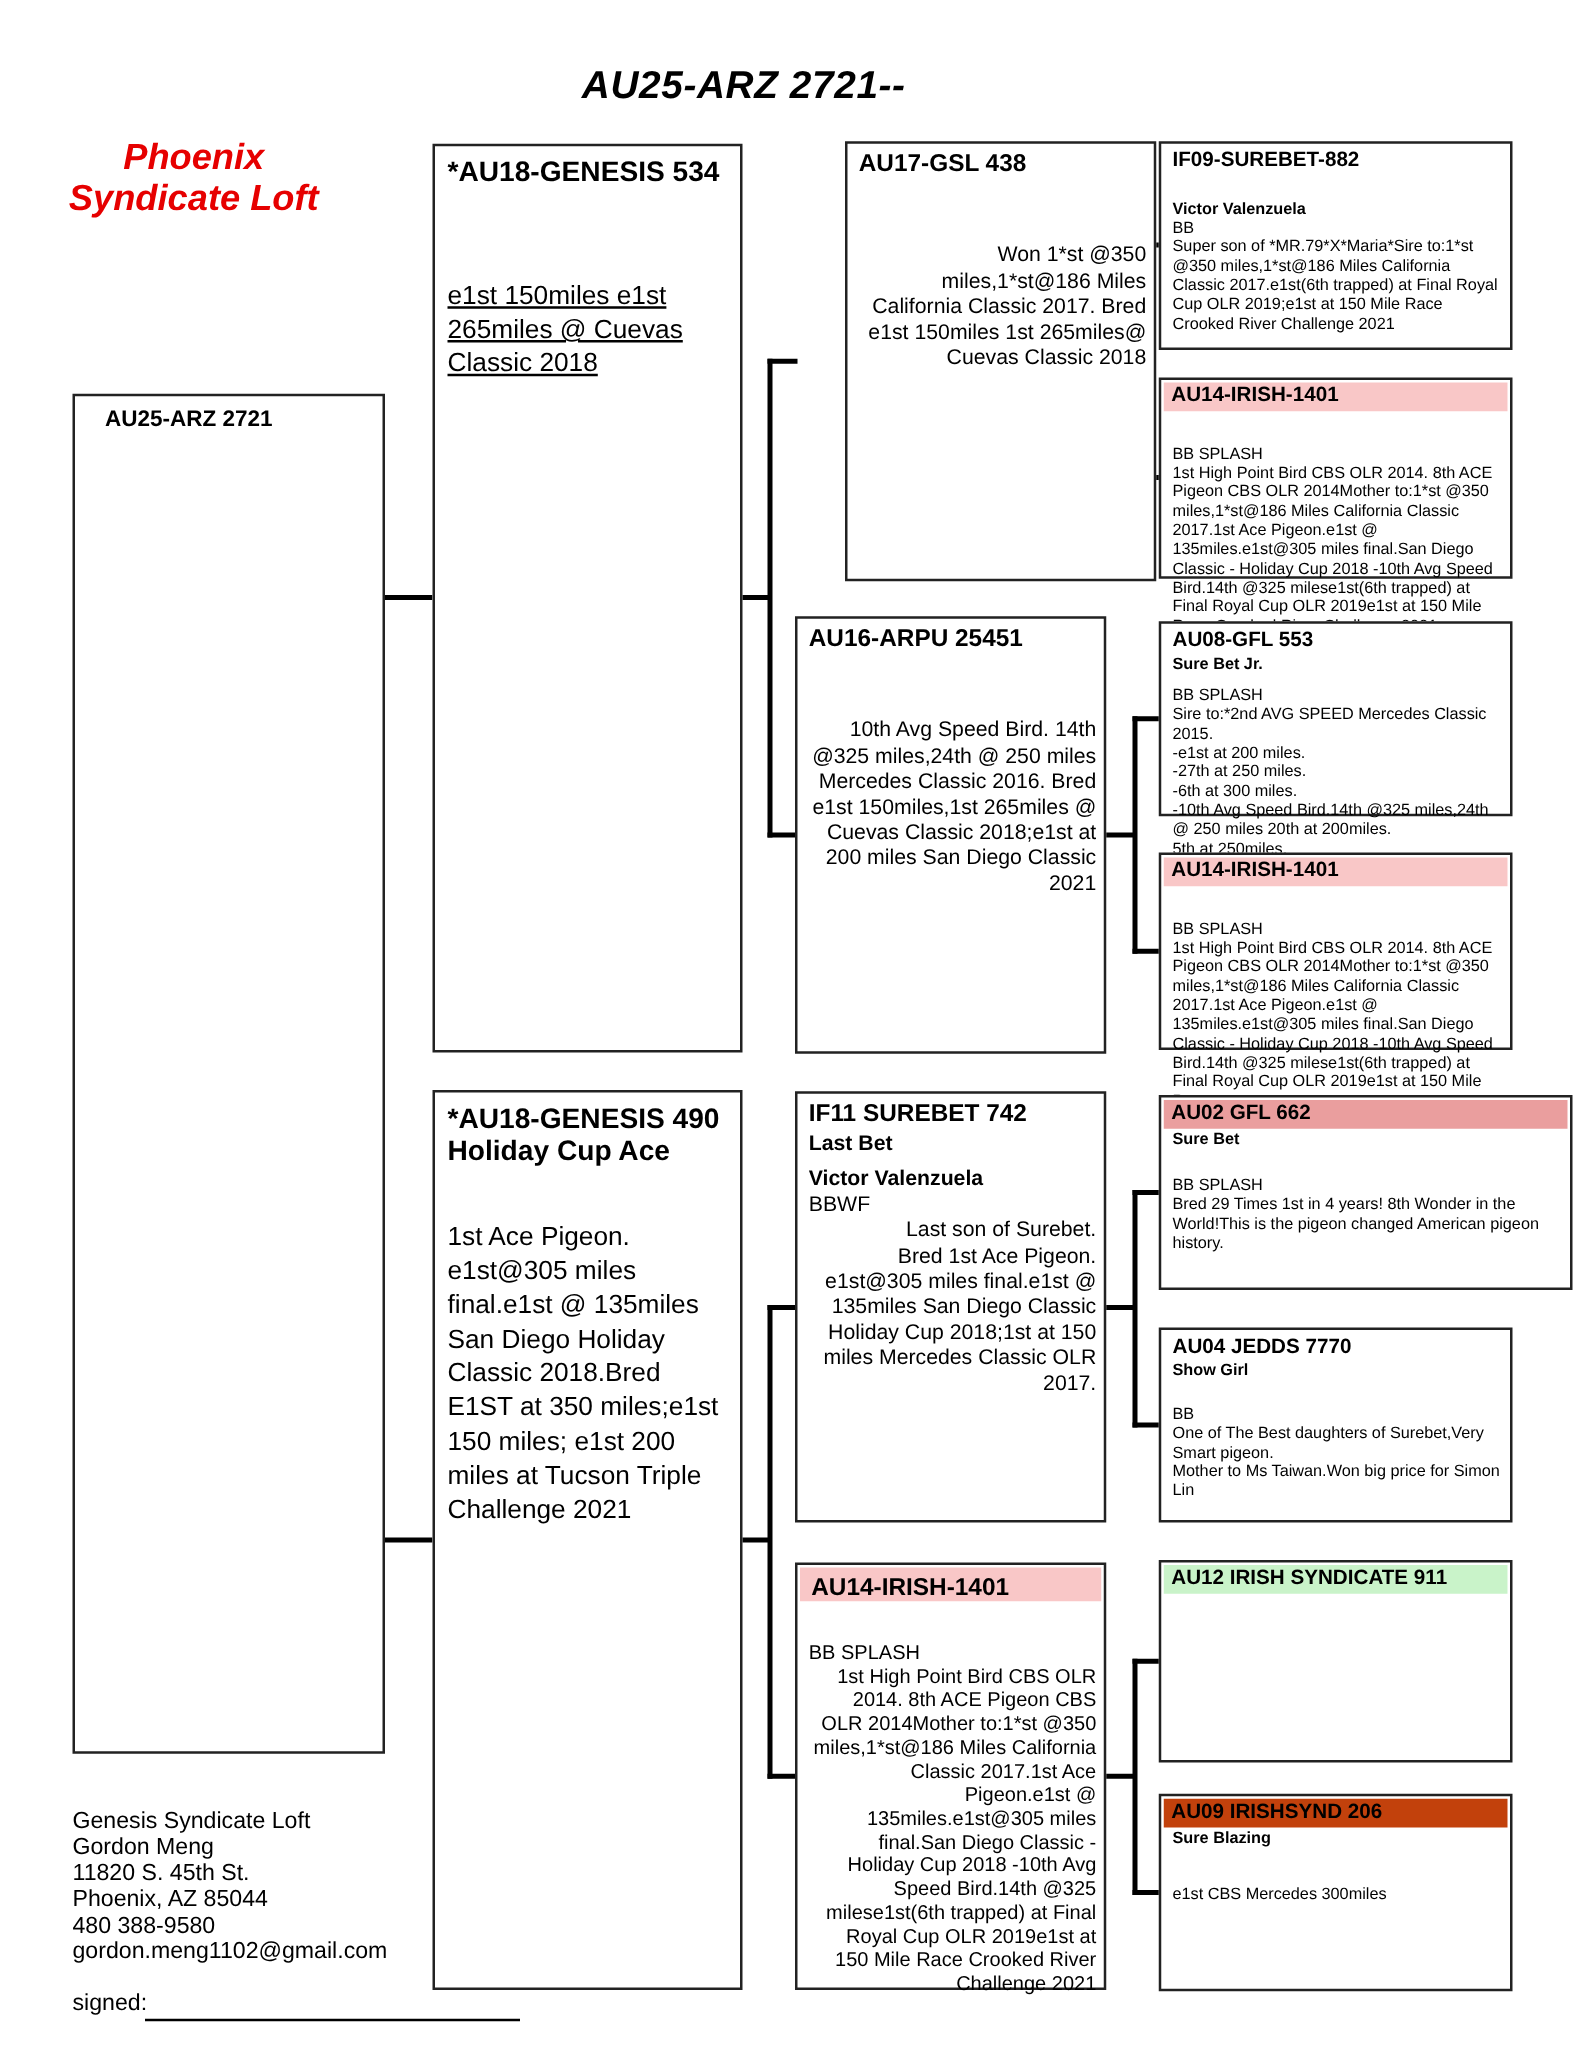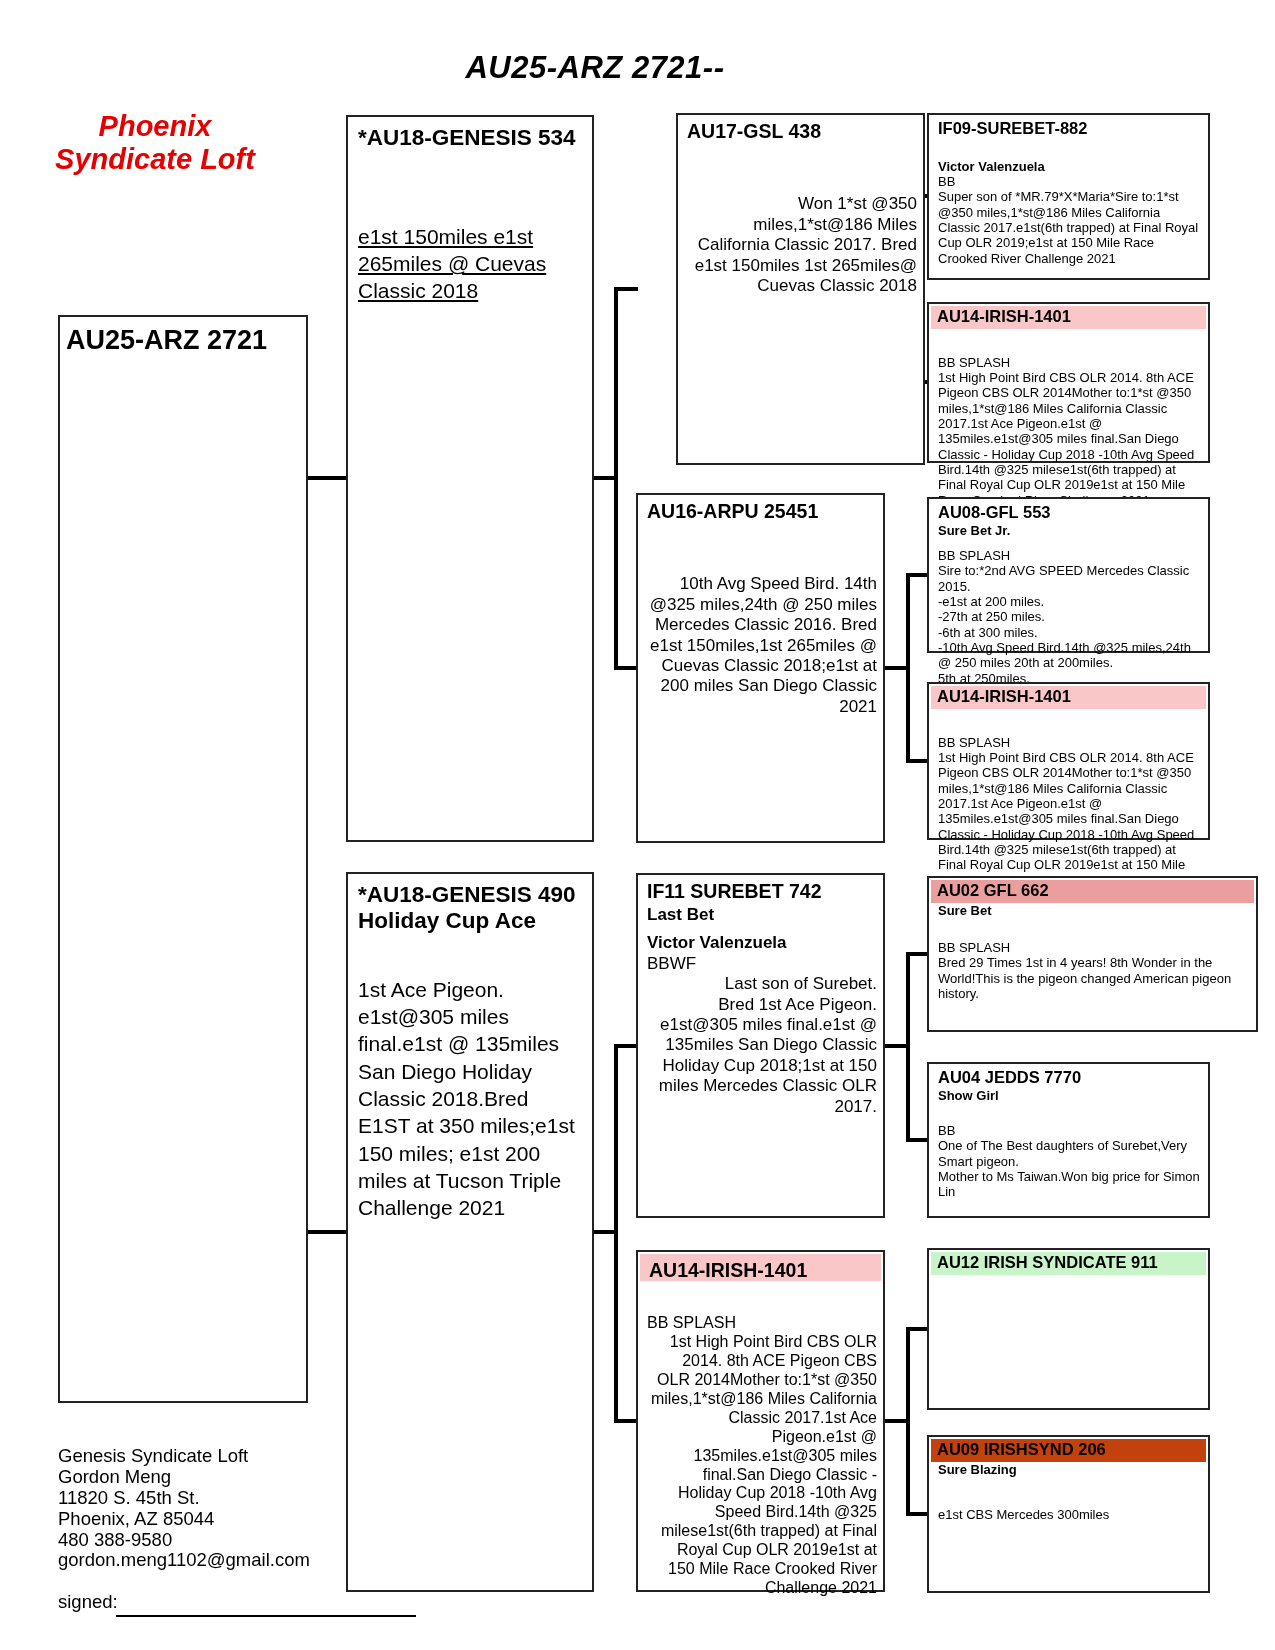--- a/index.html
+++ b/index.html
@@ -5,21 +5,21 @@
   html,body{margin:0;padding:0;background:#fff;}
   .page{position:relative;width:1275px;height:1650px;background:#fff;overflow:hidden;
         font-family:"Liberation Sans", sans-serif;color:#000;}
   .title{position:absolute;left:300px;top:50px;width:590px;text-align:center;
          font-size:31px;font-weight:bold;font-style:italic;letter-spacing:.5px;}
   .loft-banner{position:absolute;left:30px;top:110px;width:250px;text-align:center;
          font-size:29px;font-weight:bold;font-style:italic;line-height:1.15;}
   .box{position:absolute;box-sizing:border-box;border:2px solid #222;background:#fff;}
   .band{margin:2px 2px 0 2px;padding:1px 6px 2px 6px;box-sizing:border-box;}
   
-  .hdr1{font-size:27px;font-weight:bold;padding:8px 6px 0 6px;}
+  .hdr1{font-size:18px;font-weight:bold;padding:8px 6px 0 24px;}
   .hdr2{font-size:22.5px;font-weight:bold;padding:8px 6px 0 10px;line-height:1.15;}
   .name2{font-size:22.5px;font-weight:bold;padding:0 6px 0 10px;line-height:1.15;}
   .hdr3{font-size:19.5px;font-weight:bold;padding:6px 6px 0 9px;line-height:1.1;}
   .hdr4{font-size:16.5px;font-weight:bold;line-height:1.2;}
   .hdr4.plain{padding:4px 6px 0 9px;}
   
   .notes2{font-size:21px;line-height:1.3;padding:0 8px 0 10px;}
   .sub3{font-size:17px;line-height:1.25;padding:0 6px 0 9px;}
   .notes3{font-size:17px;line-height:1.2;padding:0 6px 0 9px;white-space:pre-line;text-align:right;}
   .notes3.small{font-size:16px;line-height:1.18;}

